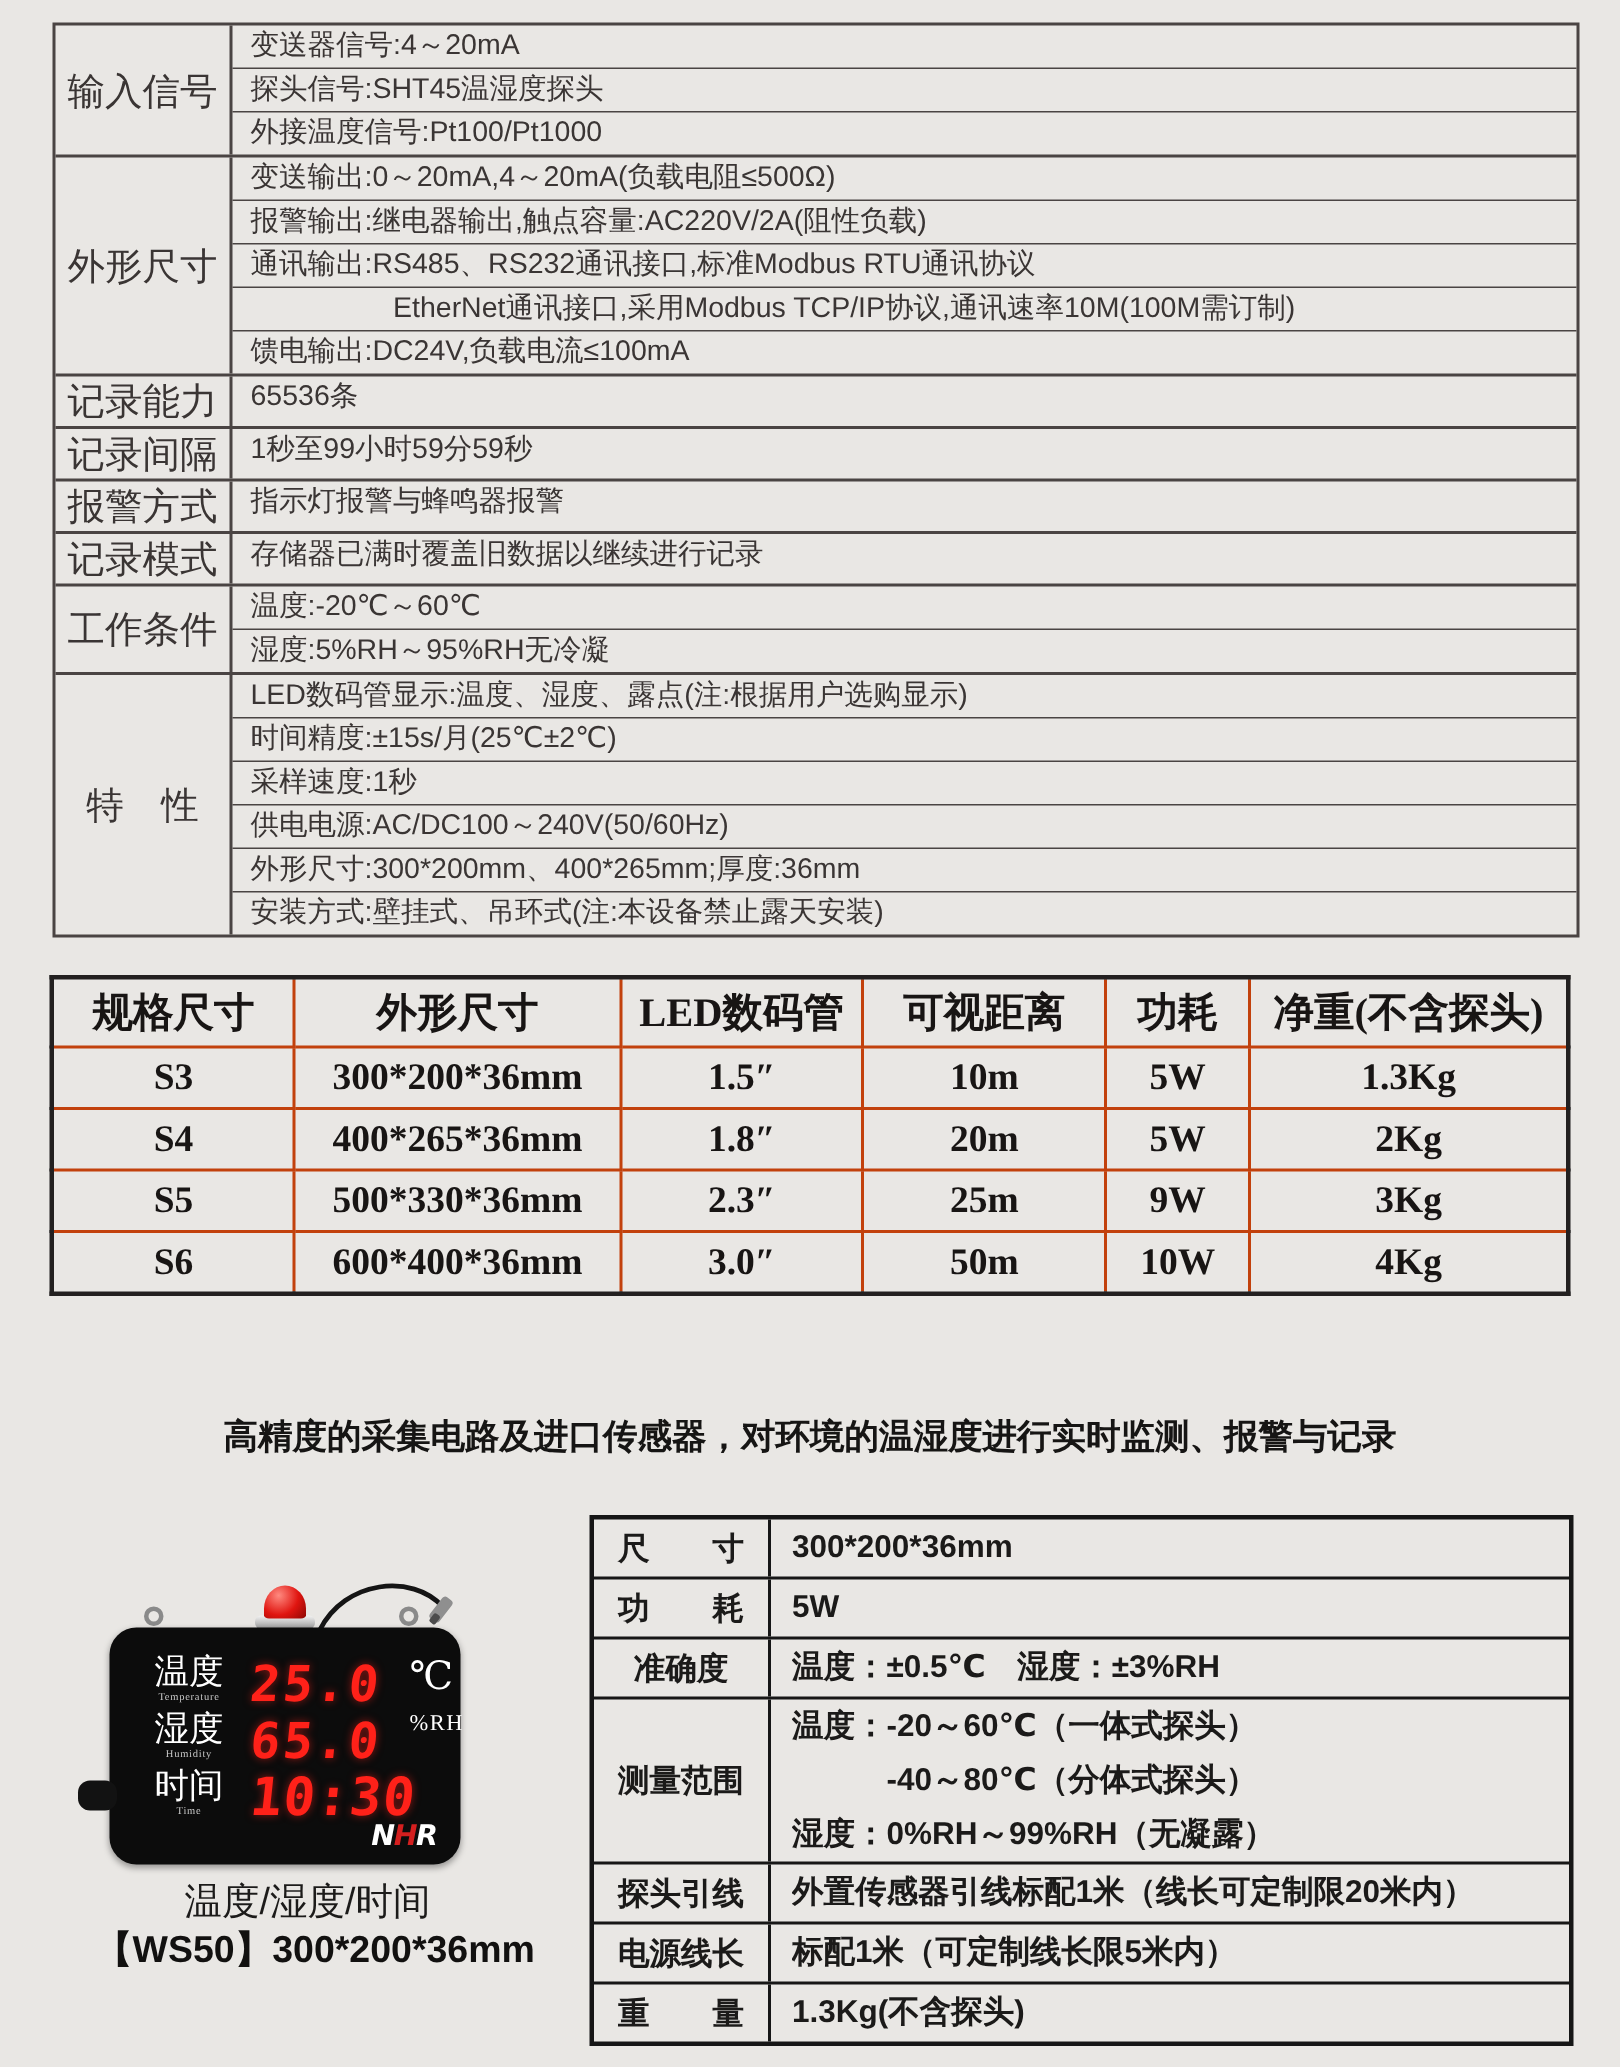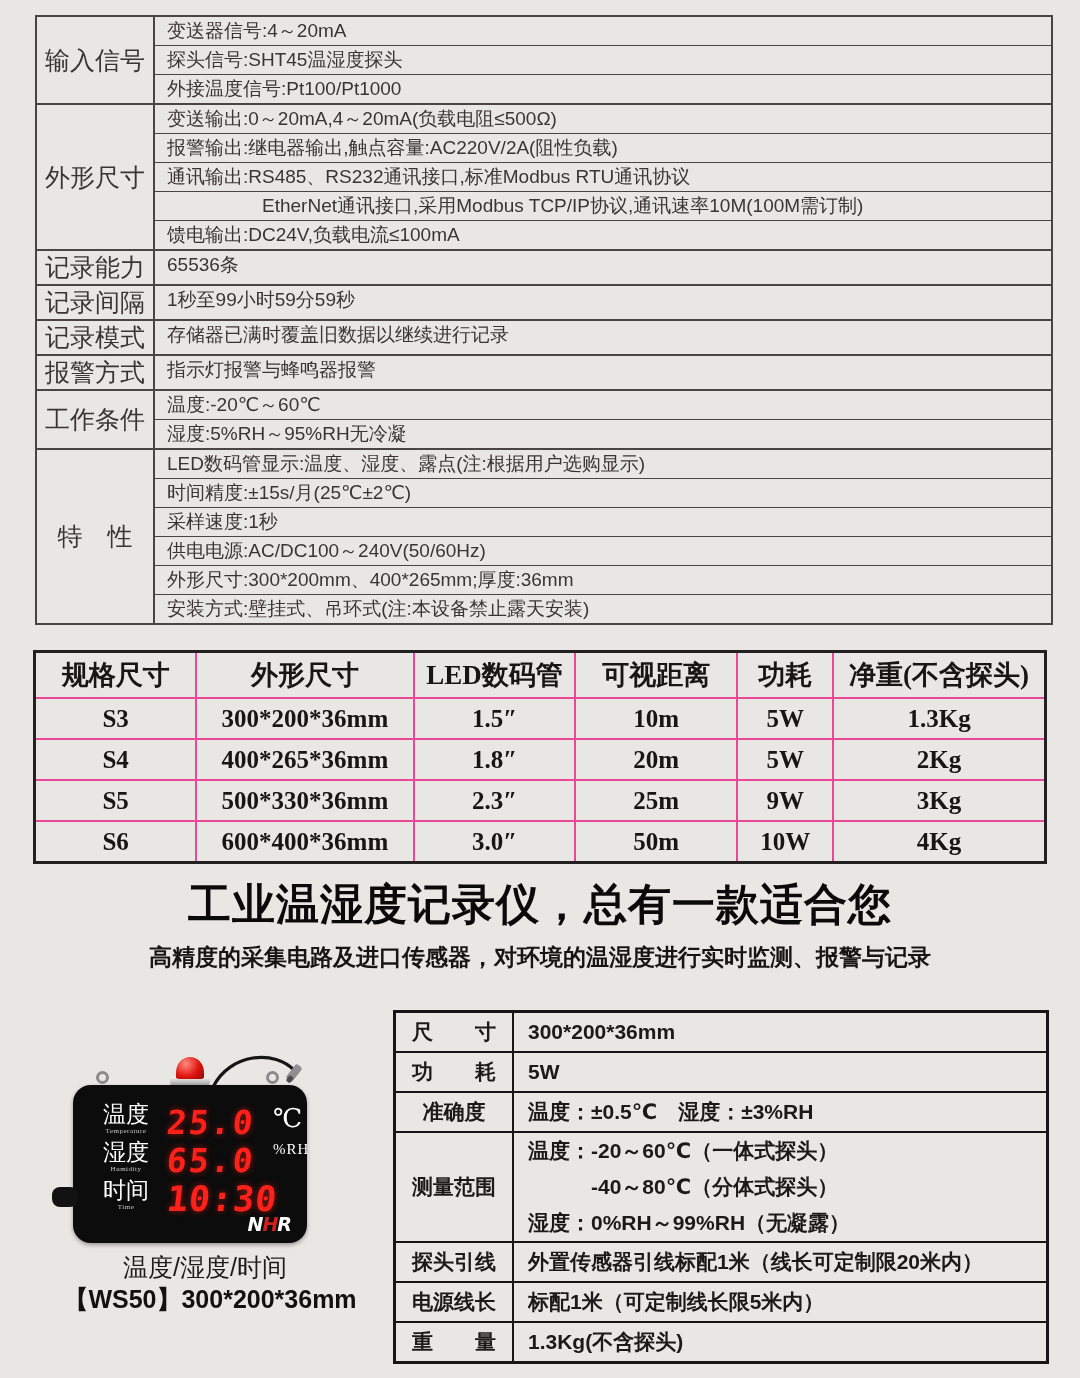--- a/index.html
+++ b/index.html
@@ -14,21 +14,21 @@
   .spec-table{position:absolute;left:35px;top:15px;width:1018px;border:2px solid var(--line);box-sizing:border-box;}
   .spec-group{display:flex;border-bottom:2px solid var(--line);}
   .spec-group:last-child{border-bottom:none;}
   .spec-label{width:118px;flex:0 0 118px;border-right:2px solid var(--line);display:flex;align-items:center;justify-content:center;font-size:25px;color:var(--ink);white-space:pre;box-sizing:border-box;}
   .spec-col{flex:1;display:flex;flex-direction:column;min-width:0;}
   .spec-row{height:28px;line-height:28px;border-bottom:1px solid var(--line);padding-left:12px;font-size:19px;color:var(--ink);white-space:pre;overflow:hidden;}
   .spec-row:last-child{border-bottom:none;}
 
   
   .model-table{position:absolute;left:33px;top:650px;width:1014px;border-collapse:collapse;font-family:"Liberation Serif","DejaVu Serif",serif;color:#181514;border:3px solid #232020;background:transparent;table-layout:fixed;}
-  .model-table th,.model-table td{border:2px solid #ec4899;text-align:center;font-weight:700;padding:0;}
+  .model-table th,.model-table td{border:2px solid #c2410c;text-align:center;font-weight:700;padding:0;}
   .model-table th{font-size:27px;height:44px;}
   .model-table td{font-size:25px;height:39px;}
 
   
   .banner-title{position:absolute;left:0;top:876px;width:1080px;text-align:center;font-size:43px;font-weight:700;color:#0b0a0a;letter-spacing:1px;}
   .banner-subtitle{position:absolute;left:0;top:942px;width:1080px;text-align:center;font-size:23px;font-weight:700;color:#161514;}
 
   
   .figure{position:absolute;left:40px;top:1055px;width:350px;height:300px;}
   .ring{position:absolute;width:13px;height:13px;border:3px solid #8a8a8a;border-radius:50%;box-sizing:border-box;background:transparent;}
@@ -93,29 +93,29 @@
           <div class="spec-row">65536条</div>
         </div>
       </div>
       <div class="spec-group">
         <div class="spec-label">记录间隔</div>
         <div class="spec-col">
           <div class="spec-row">1秒至99小时59分59秒</div>
         </div>
       </div>
       <div class="spec-group">
+        <div class="spec-label">报警方式</div>
+        <div class="spec-col">
+          <div class="spec-row">指示灯报警与蜂鸣器报警</div>
+        </div>
+      </div>
+      <div class="spec-group">
         <div class="spec-label">记录模式</div>
         <div class="spec-col">
           <div class="spec-row">存储器已满时覆盖旧数据以继续进行记录</div>
-        </div>
-      </div>
-      <div class="spec-group">
-        <div class="spec-label">报警方式</div>
-        <div class="spec-col">
-          <div class="spec-row">指示灯报警与蜂鸣器报警</div>
         </div>
       </div>
       <div class="spec-group">
         <div class="spec-label">工作条件</div>
         <div class="spec-col">
           <div class="spec-row">温度:-20℃～60℃</div>
           <div class="spec-row">湿度:5%RH～95%RH无冷凝</div>
         </div>
       </div>
       <div class="spec-group">
@@ -179,21 +179,20 @@
           <td>S6</td>
           <td>600*400*36mm</td>
           <td>3.0″</td>
           <td>50m</td>
           <td>10W</td>
           <td>4Kg</td>
         </tr>
       </tbody>
   </table>
 
-  <div class="banner-title">工业温湿度记录仪，总有一款适合您</div>
   <div class="banner-subtitle">高精度的采集电路及进口传感器，对环境的温湿度进行实时监测、报警与记录</div>
 
   <div class="figure">
     <span class="ring r1"></span>
     <span class="ring r2"></span>
     <div class="beacon">
       <div class="base"></div>
         <div class="dome"></div>
     </div>
     <svg class="cable" width="110" height="36" viewBox="0 0 110 36">

